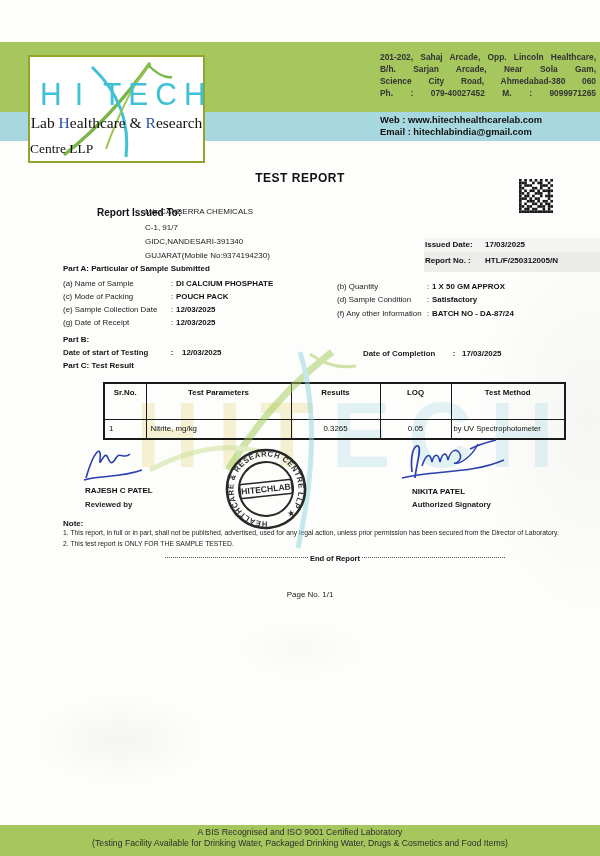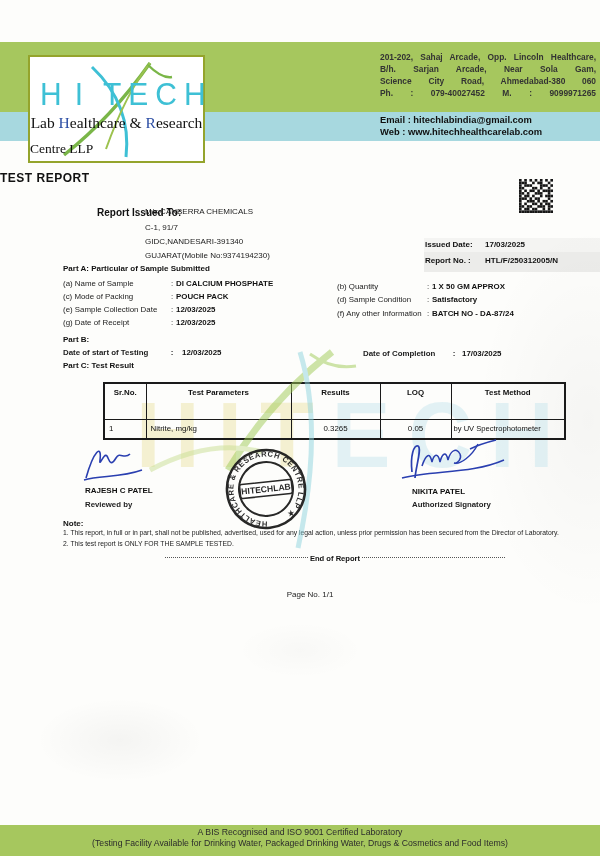--- a/index.html
+++ b/index.html
@@ -24,21 +24,21 @@
   .logo-line2 { position:absolute; left:0; top:57px; width:100%; text-align:center; font-family:"Liberation Serif", serif; font-size:15.5px; color:#111; white-space:nowrap; }
   .logo-line2 .blue { color:#2b4da3; }
   .logo-line3 { position:absolute; left:0; top:84px; width:100%; text-align:left; font-family:"Liberation Serif", serif; font-size:13.5px; color:#111; }
   .logo-plant { position:absolute; left:0; top:0; z-index:-1; }
 
   
   .addr { position:absolute; left:380px; top:51px; width:216px; color:#333; font-size:8.4px; font-weight:bold; z-index:4; }
   .addr-line { text-align:justify; text-align-last:justify; line-height:12px; }
   .contact { position:absolute; left:380px; top:114px; width:216px; color:#101010; font-size:9.4px; font-weight:bold; z-index:4; line-height:12px; }
 
-  .title { position:absolute; left:0; top:171px; width:100%; font-size:12px; font-weight:bold; letter-spacing:0.5px; color:#111; }
+  .title { position:absolute; left:0; top:171px; width:100%; text-align:center; font-size:12px; font-weight:bold; letter-spacing:0.5px; color:#111; }
 
   .datamatrix { position:absolute; left:519px; top:179px; width:34px; height:34px; }
 
   .smudge1 { position:absolute; left:424px; top:238px; width:176px; height:14px; background:rgba(100,100,100,0.06); }
   .smudge2 { position:absolute; left:424px; top:252px; width:176px; height:20px; background:rgba(100,100,100,0.11); }
 
   .lbl  { color:#1c1c1c; }
   .row { position:absolute; display:flex; font-size:7.9px; color:#1c1c1c; white-space:nowrap; }
   .row .w105 { width:105px; }
   .row .w87  { width:87px; }
@@ -112,22 +112,22 @@
   </div>
 
   <div class="addr">
     <div class="addr-line">201-202, Sahaj Arcade, Opp. Lincoln Healthcare,</div>
     <div class="addr-line">B/h. Sarjan Arcade, Near Sola Gam,</div>
     <div class="addr-line">Science City Road, Ahmedabad-380 060</div>
     <div class="addr-line">Ph. : 079-40027452 M. : 9099971265</div>
   </div>
 
   <div class="contact">
+    <div><span>Web</span> <span>:</span> <span>www.hitechhealthcarelab.com</span></div>
     <div><span>Email</span> <span>:</span> <span>hitechlabindia@gmail.com</span></div>
-    <div><span>Web</span> <span>:</span> <span>www.hitechhealthcarelab.com</span></div>
   </div>
 
   <div class="title">TEST REPORT</div>
 
   <svg id="dm" class="datamatrix" viewBox="0 0 34 34">
       <rect x="0.00" y="0.00" width="2.62" height="2.62" fill="#161616"></rect>
       <rect x="5.23" y="0.00" width="2.62" height="2.62" fill="#161616"></rect>
       <rect x="10.46" y="0.00" width="2.62" height="2.62" fill="#161616"></rect>
       <rect x="15.69" y="0.00" width="2.62" height="2.62" fill="#161616"></rect>
       <rect x="20.92" y="0.00" width="2.62" height="2.62" fill="#161616"></rect>

